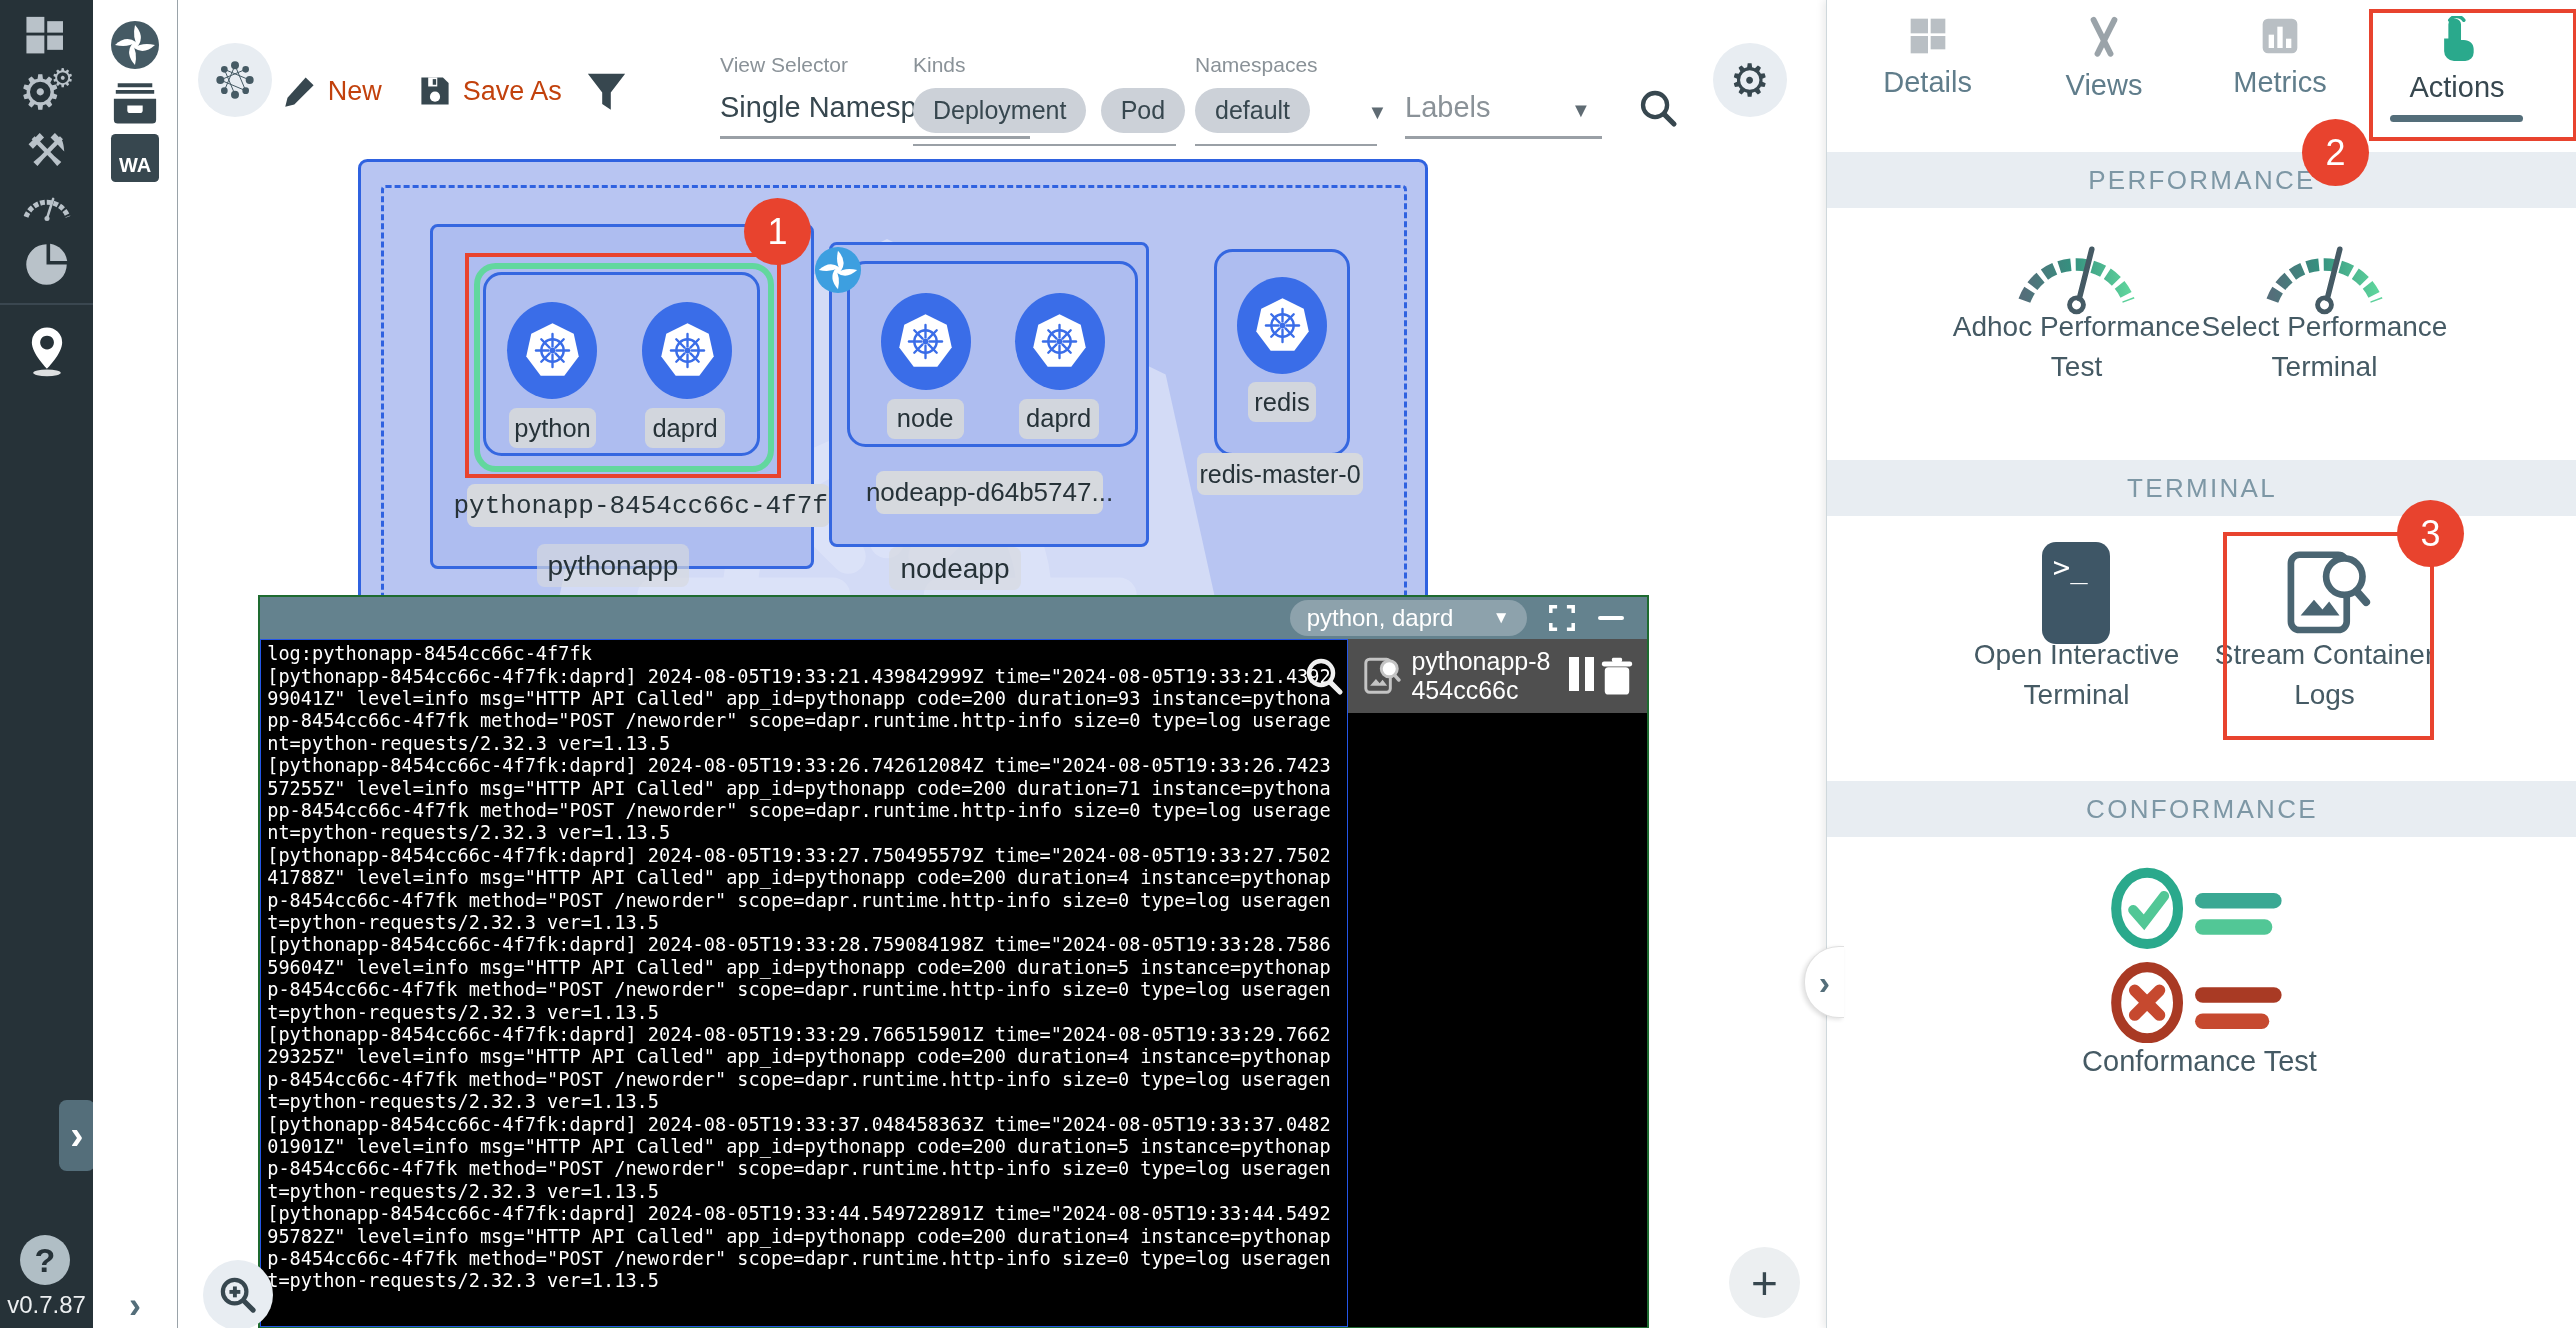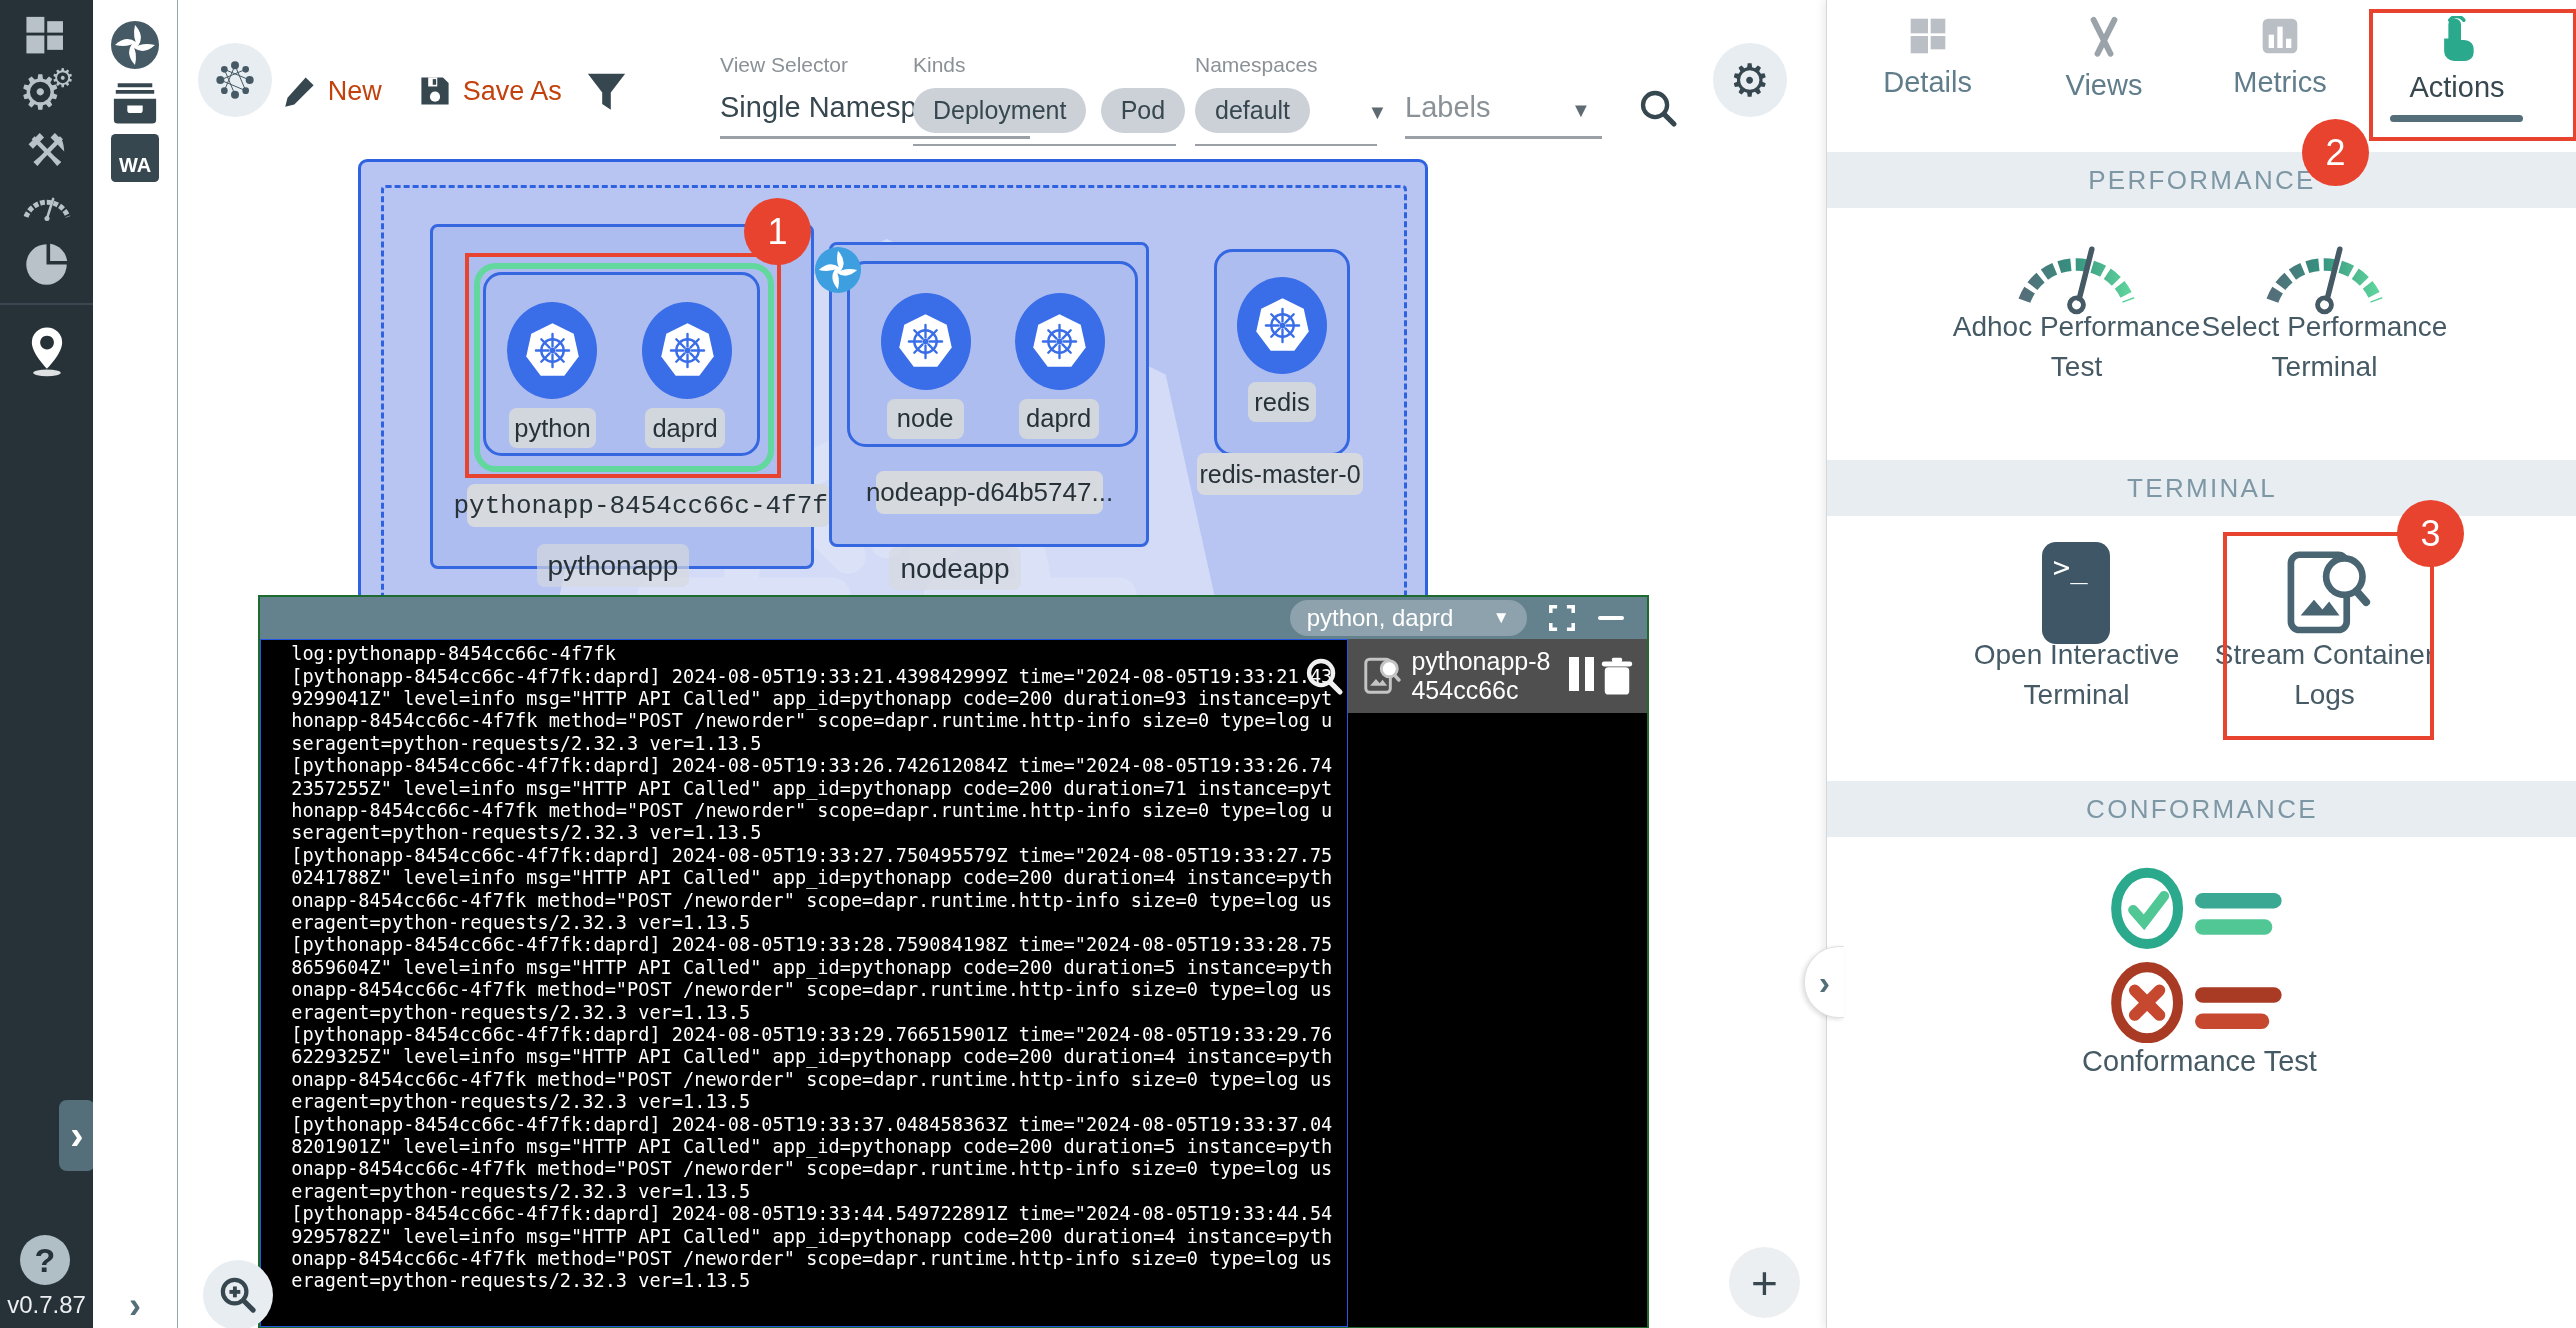--- a/index.html
+++ b/index.html
@@ -54,21 +54,21 @@
 
   
   .terminal{left:258px;top:595px;width:1391px;height:734px;background:#000;border:2.3px solid #1e6b30;
             box-sizing:border-box;z-index:20;display:flex;flex-direction:column;}
   .term-head{height:42px;background:#64828e;display:flex;align-items:center;justify-content:flex-end;gap:21.7px;padding-right:23px;}
   .term-dd{width:237px;height:36px;background:#8da2ac;border-radius:18px;color:#fff;font-size:24px;
            display:flex;align-items:center;justify-content:space-between;padding:0 17px;box-sizing:border-box;}
   .term-body{flex:1;display:flex;min-height:0;}
   .term-log{width:1110px;box-sizing:border-box;border:1.5px solid #2456e8;color:#fff;overflow:hidden;
             font-family:"DejaVu Sans Mono",monospace;font-size:18.6px;line-height:22.4px;padding:3.1px 6.2px;}
-  .log-entry{white-space:pre-wrap;word-break:break-all;margin-left:24px;}
+  .log-entry{white-space:pre-wrap;word-break:break-all;}
   .term-side{flex:1;background:#000;}
   .sess-row{height:74px;background:#4f4f4f;display:flex;align-items:center;padding:0 12.4px;gap:10.8px;}
   .sess-title{color:#fff;font-size:25px;line-height:29px;width:147px;word-break:break-all;}
 
   
   .rpanel{left:1826px;top:0;width:750px;height:1329px;background:#fff;border-left:0.8px solid #cfd8dc;
           box-shadow:-3.1px 0 7.7px rgba(0,0,0,.08);}
   .tab{position:absolute;top:15.5px;width:178px;display:flex;flex-direction:column;align-items:center;gap:10.8px;}
   .tab-label{font-size:29px;color:#607d8b;}
   .tab.active .tab-label{color:#37474f;}

